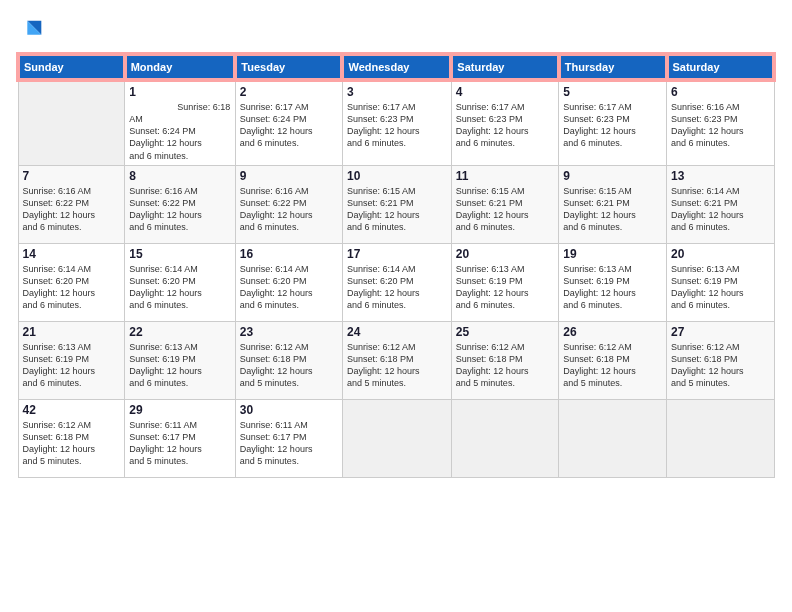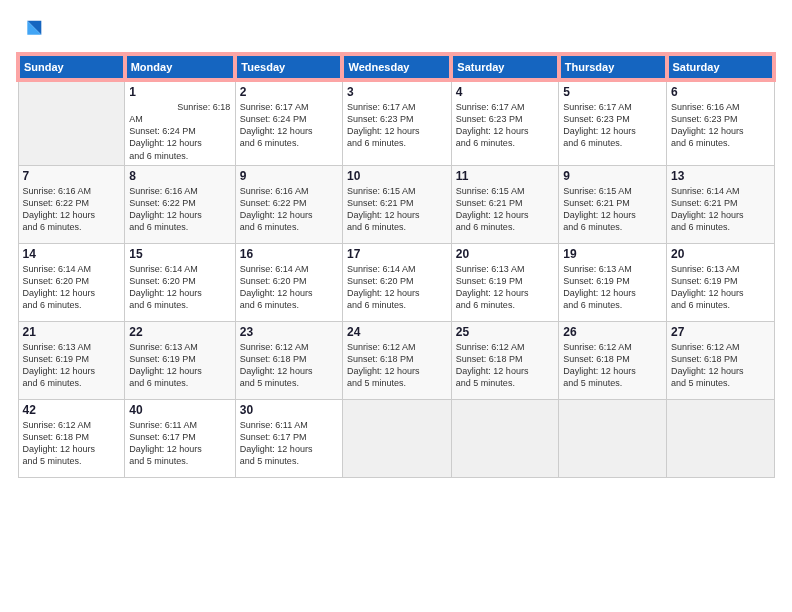--- a/index.html
+++ b/index.html
@@ -248,21 +248,21 @@
           <td><span class="day-num">27</span><span class="day-info" style="white-space: pre-line;">Sunrise: 6:12 AM
 Sunset: 6:18 PM
 Daylight: 12 hours
 and 5 minutes.</span></td>
         </tr>
         <tr>
           <td><span class="day-num">42</span><span class="day-info" style="white-space: pre-line;">Sunrise: 6:12 AM
 Sunset: 6:18 PM
 Daylight: 12 hours
 and 5 minutes.</span></td>
-          <td><span class="day-num">40</span><span class="day-info" style="white-space: pre-line;">Sunrise: 6:11 AM
+          <td><span class="day-num">29</span><span class="day-info" style="white-space: pre-line;">Sunrise: 6:11 AM
 Sunset: 6:17 PM
 Daylight: 12 hours
 and 5 minutes.</span></td>
           <td><span class="day-num">30</span><span class="day-info" style="white-space: pre-line;">Sunrise: 6:11 AM
 Sunset: 6:17 PM
 Daylight: 12 hours
 and 5 minutes.</span></td>
           <td class="empty"></td>
           <td class="empty"></td>
           <td class="empty"></td>

